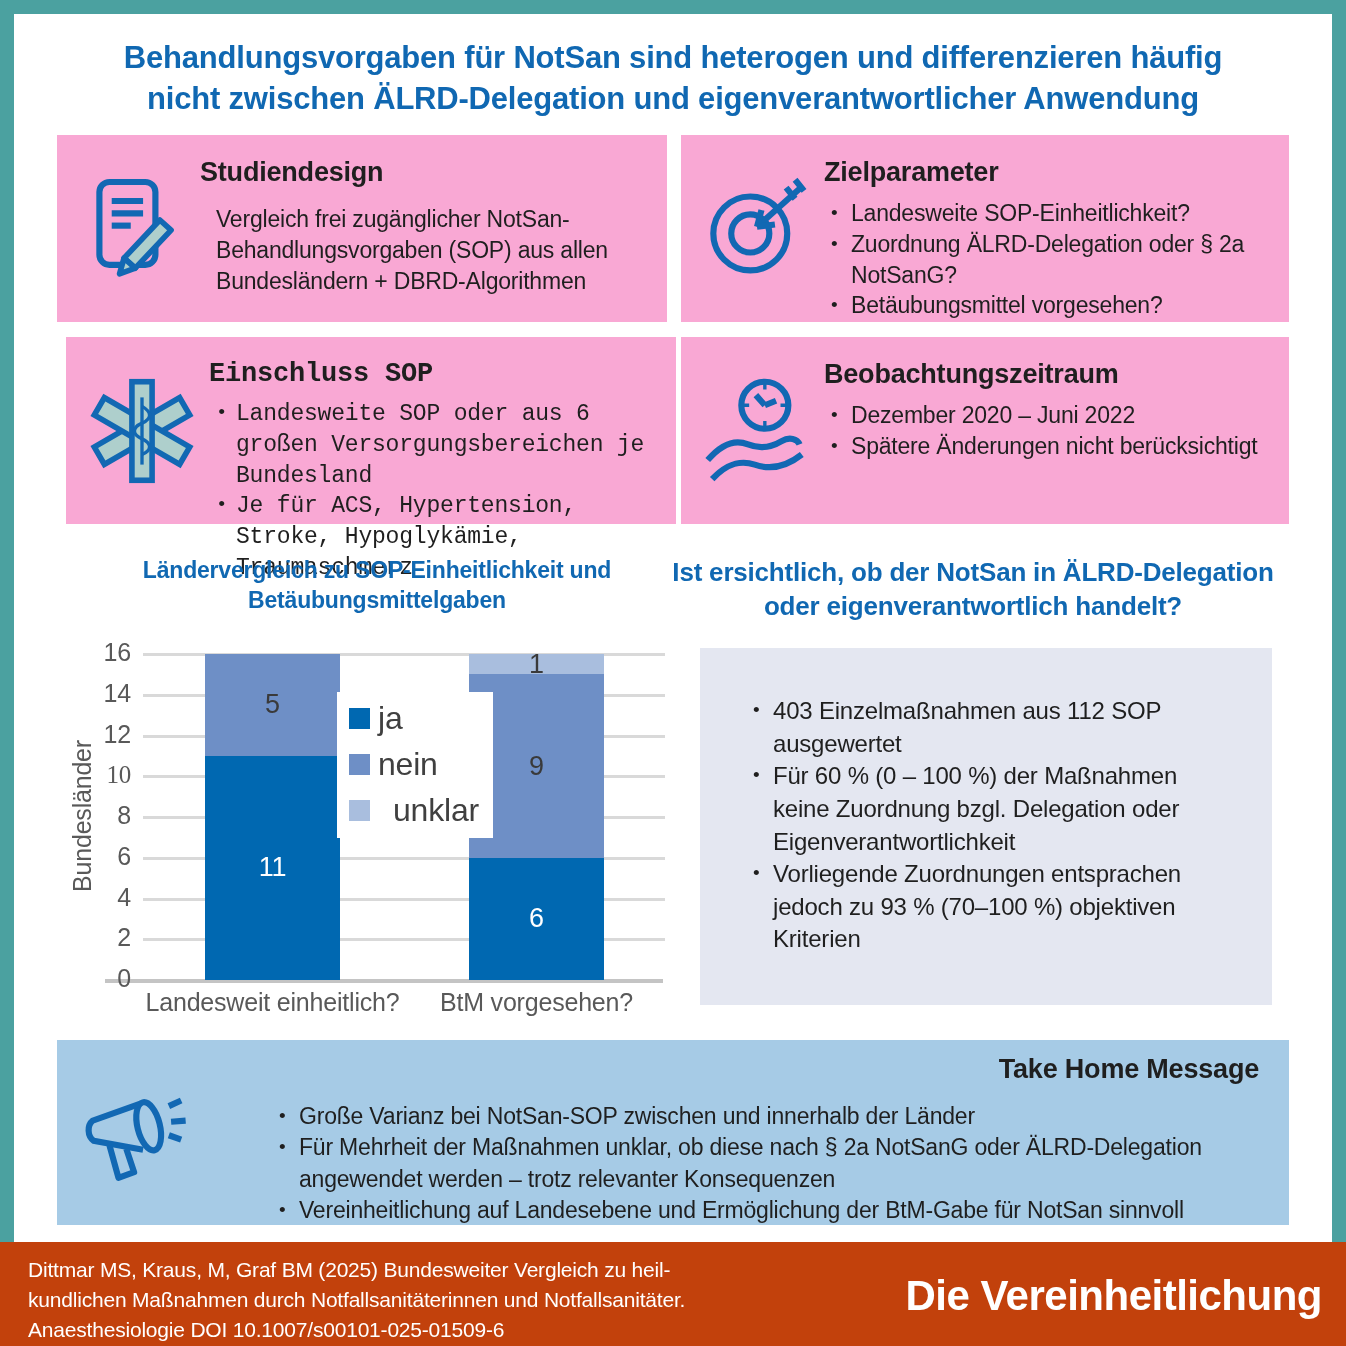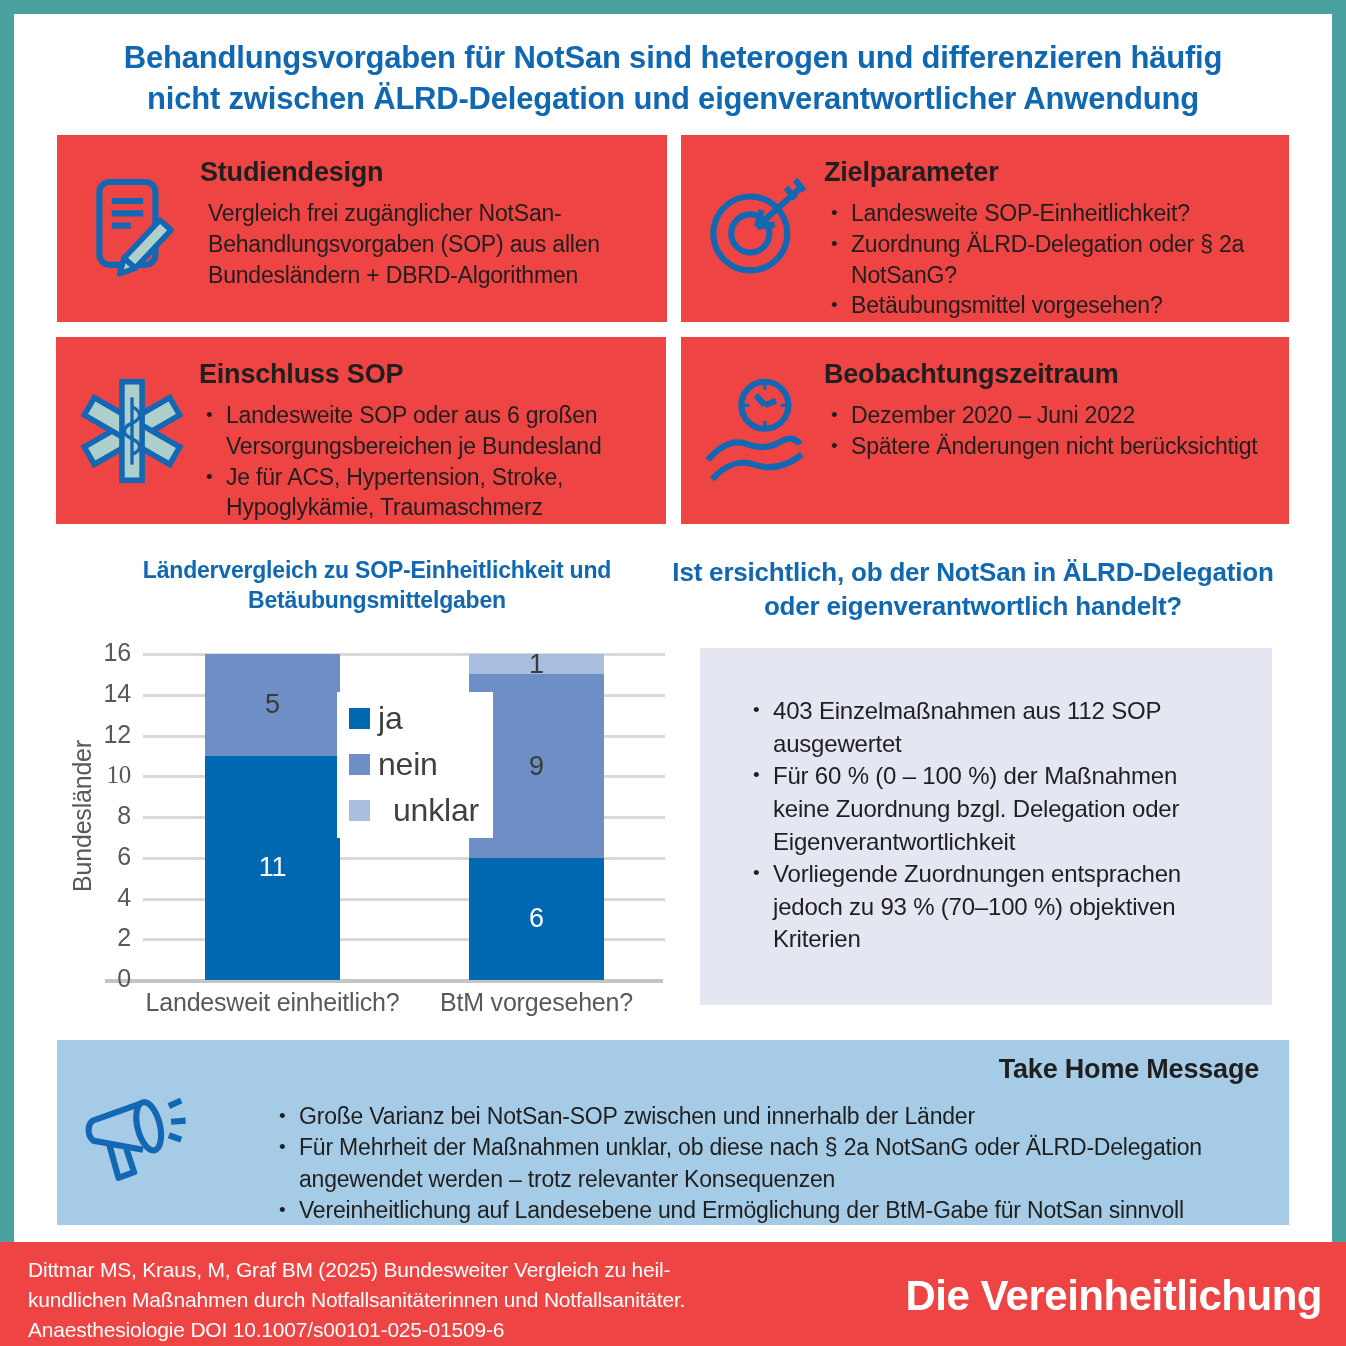--- a/index.html
+++ b/index.html
@@ -8,30 +8,30 @@
     font-family:"Liberation Sans","DejaVu Sans",sans-serif;
     background:#4BA1A0;letter-spacing:-0.2px;
   }
   .abs{position:absolute;}
   
   .content-panel{left:14px;top:14px;width:1318px;height:1228px;background:#ffffff;}
   
   .main-title{left:53px;top:38px;width:1240px;text-align:center;
     color:#1068B2;font-weight:bold;font-size:31px;line-height:1.32;}
   
-  .info-box{background:#ef4444;}
+  .info-box{background:#f9a8d4;}
   .box-1{left:57px;top:135px;width:610px;height:187px;}
   .box-2{left:681px;top:135px;width:608px;height:187px;}
-  .box-3{left:56px;top:337px;width:610px;height:187px;}
+  .box-3{left:66px;top:337px;width:610px;height:187px;font-family:Liberation Mono, monospace;}
   .box-4{left:681px;top:337px;width:608px;height:187px;}
   .icon-wrap{position:absolute;left:20px;top:50%;transform:translateY(-50%);width:112px;height:112px;}
   .icon-wrap svg{width:100%;height:100%;}
   .box-content{position:absolute;left:143px;top:22px;right:16px;}
   .box-title{font-size:27px;font-weight:bold;color:#1F1F1F;margin:0 0 10px 0;}
-  .box-text{font-size:23px;color:#1F1F1F;line-height:1.34;margin:8px;}
+  .box-text{font-size:23px;color:#1F1F1F;line-height:1.34;margin:16px;}
   ul.bullets{margin:3px;padding:0;list-style:none;}
   ul.bullets li{position:relative;padding-left:24px;font-size:23px;color:#1F1F1F;line-height:1.34;}
   ul.bullets li::before{content:"•";position:absolute;left:4px;font-size:19px;top:2px;}
   
   .section-title{color:#1068B2;font-weight:bold;font-size:23px;line-height:1.3;text-align:center;}
   .chart-title{left:57px;top:556px;width:640px;}
   .question-title{left:648px;top:556px;width:650px;font-size:26px;}
   
   .ylabel{color:#595959;font-size:25px;transform:translate(-50%,-50%) rotate(-90deg);left:82px;top:816px;white-space:nowrap;}
   .plot{left:143px;top:654px;width:520px;height:326px;}
@@ -49,21 +49,21 @@
   
   .question-box{left:700px;top:648px;width:572px;height:357px;background:#E4E7F1;}
   .question-box ul.bullets{position:absolute;left:46px;top:44px;right:30px;}
   .question-box ul.bullets li{font-size:24px;line-height:1.36;}
   
   .takehome-box{left:57px;top:1040px;width:1232px;height:185px;background:#A6CBE6;}
   .takehome-content{position:absolute;left:215px;top:14px;right:30px;}
   .takehome-box .box-title{margin-bottom:16px;text-align:right;}
   .takehome-box ul.bullets li{font-size:23px;line-height:1.36;}
   
-  .footer{left:0;top:1242px;width:1346px;height:104px;background:#ef4444;}
+  .footer{left:0;top:1242px;width:1346px;height:104px;background:#c2410c;}
   .citation{position:absolute;left:28px;top:13px;color:#ffffff;font-size:21px;line-height:1.44;}
   .journal-logo{position:absolute;right:24px;top:30px;color:#ffffff;font-size:42px;font-weight:bold;letter-spacing:-0.5px;}
   svg .st{stroke:#1268B3;fill:none;stroke-width:5.5;}
   svg .stf{stroke:#1268B3;fill:#AECFCC;stroke-width:5;}
   svg .thin{stroke:#1268B3;fill:none;stroke-width:3;}
 </style>
 </head>
 <body>
 
 <div class="abs content-panel"></div>

